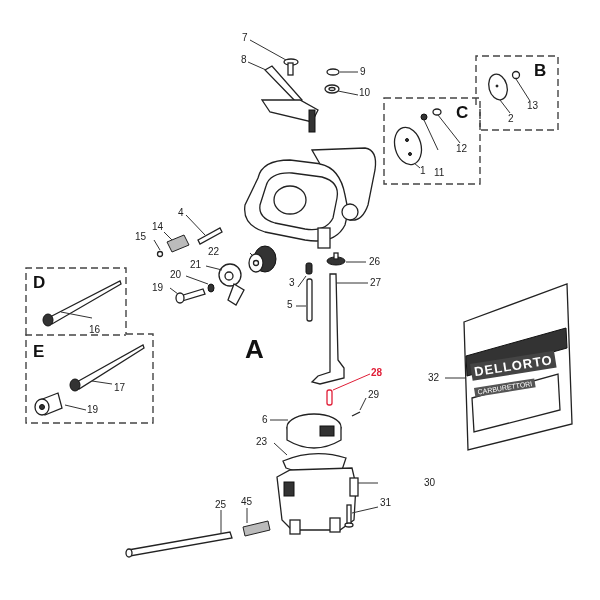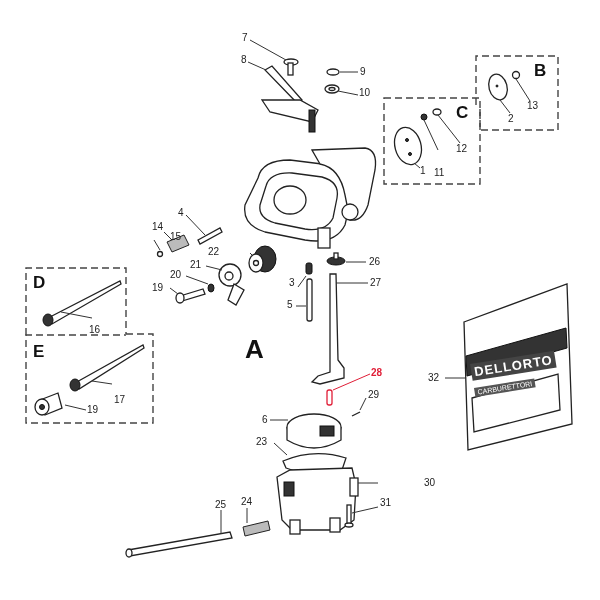--- a/index.html
+++ b/index.html
@@ -248,30 +248,30 @@
 <div class="callout" style="left:287px;top:300px;">5</div>
 <div class="callout" style="left:262px;top:415px;">6</div>
 <div class="callout" style="left:242px;top:33px;">7</div>
 <div class="callout" style="left:241px;top:55px;">8</div>
 <div class="callout" style="left:360px;top:67px;">9</div>
 <div class="callout" style="left:359px;top:88px;">10</div>
 <div class="callout" style="left:434px;top:168px;">11</div>
 <div class="callout" style="left:456px;top:144px;">12</div>
 <div class="callout" style="left:527px;top:101px;">13</div>
 <div class="callout" style="left:152px;top:222px;">14</div>
-<div class="callout" style="left:135px;top:232px;margin-left:35px;">15</div>
+<div class="callout" style="left:135px;top:232px;">15</div>
 <div class="callout" style="left:89px;top:317px;margin-top:8px;">16</div>
-<div class="callout" style="left:114px;top:383px;margin-top:12px;">17</div>
+<div class="callout" style="left:114px;top:383px;">17</div>
 <div class="callout" style="left:87px;top:405px;">19</div>
 <div class="callout" style="left:152px;top:283px;">19</div>
 <div class="callout" style="left:170px;top:270px;text-align:right;">20</div>
 <div class="callout" style="left:190px;top:260px;">21</div>
 <div class="callout" style="left:208px;top:247px;">22</div>
 <div class="callout" style="left:256px;top:437px;">23</div>
-<div class="callout" style="left:241px;top:497px;">24</div>
+<div class="callout" style="left:241px;top:497px;">45</div>
 <div class="callout" style="left:215px;top:500px;">25</div>
 <div class="callout" style="left:369px;top:257px;">26</div>
 <div class="callout" style="left:370px;top:278px;">27</div>
 <div class="callout red" style="left:371px;top:368px;">28</div>
 <div class="callout" style="left:368px;top:390px;">29</div>
 <div class="callout" style="left:396px;top:478px;margin-left:28px;">30</div>
 <div class="callout" style="left:380px;top:498px;">31</div>
 <div class="callout" style="left:428px;top:373px;">32</div>
 
 </body></html>

